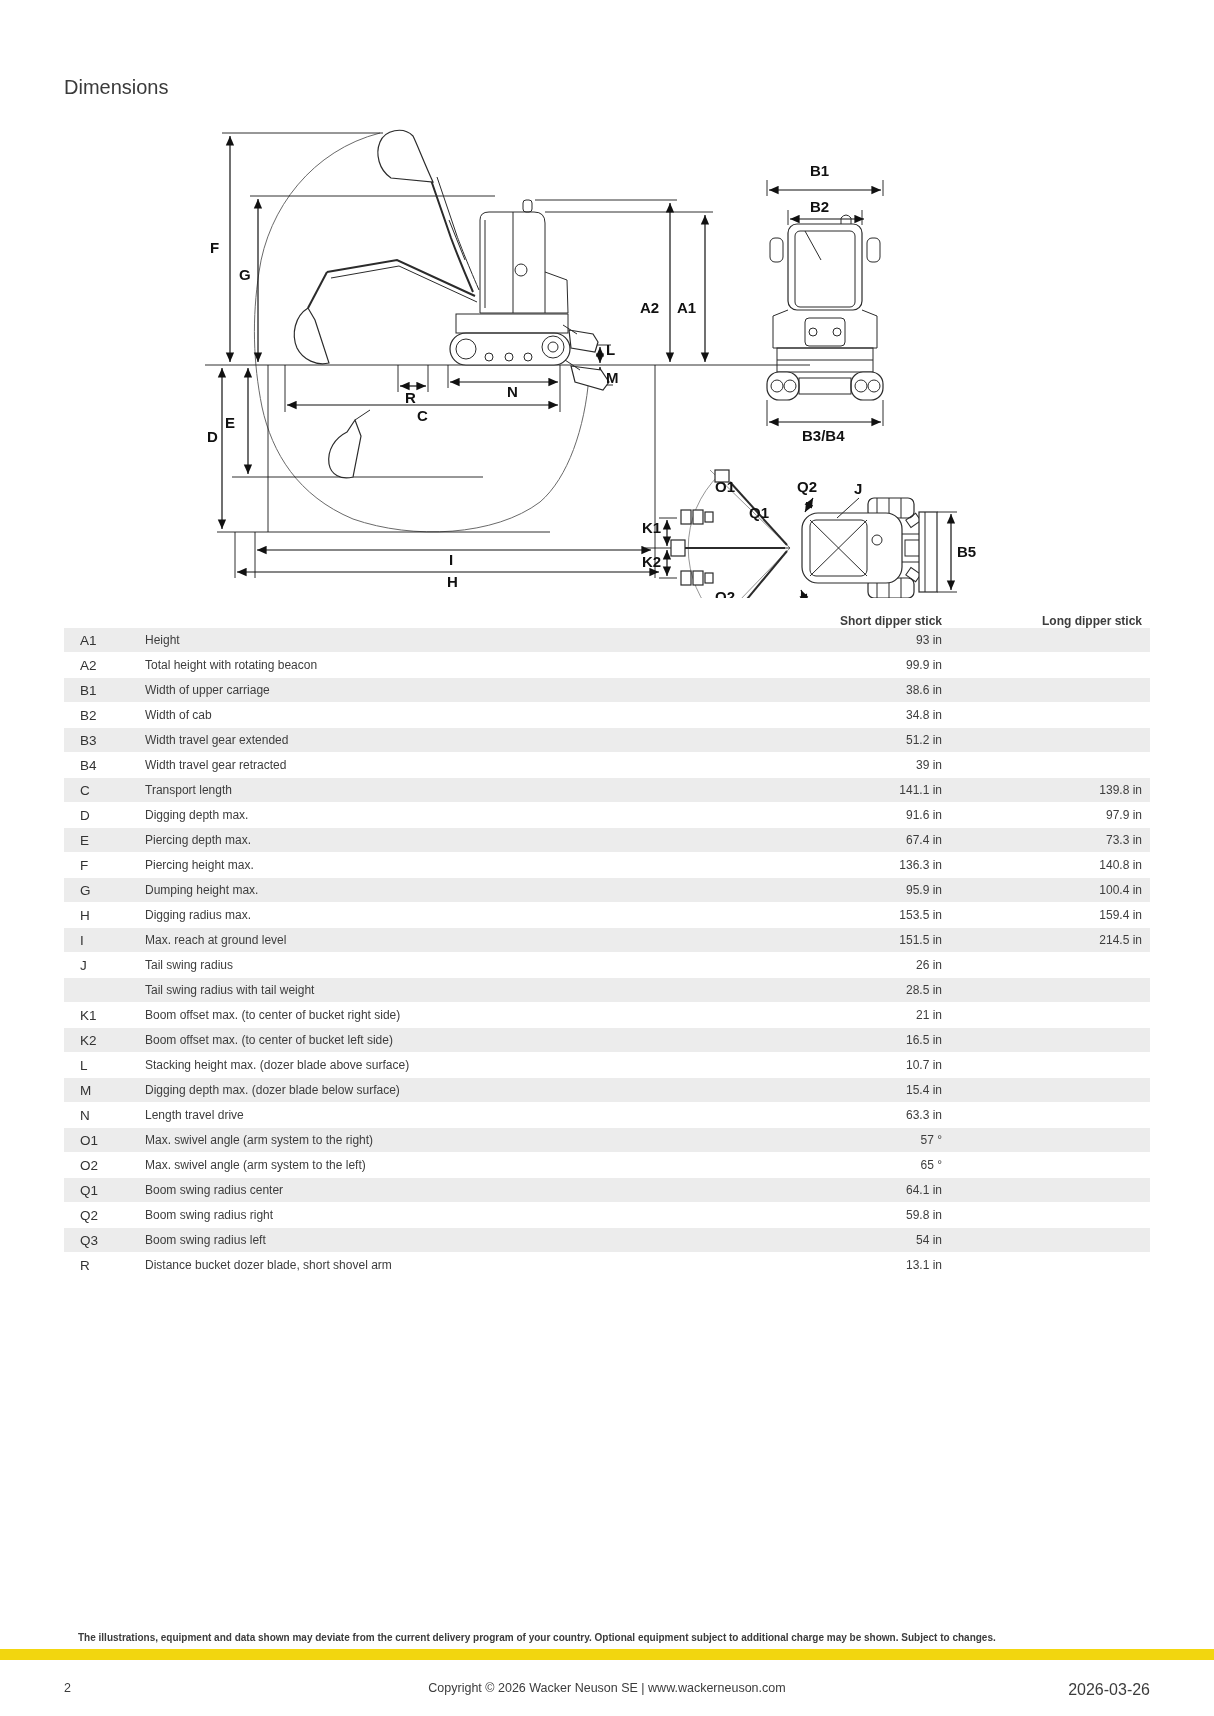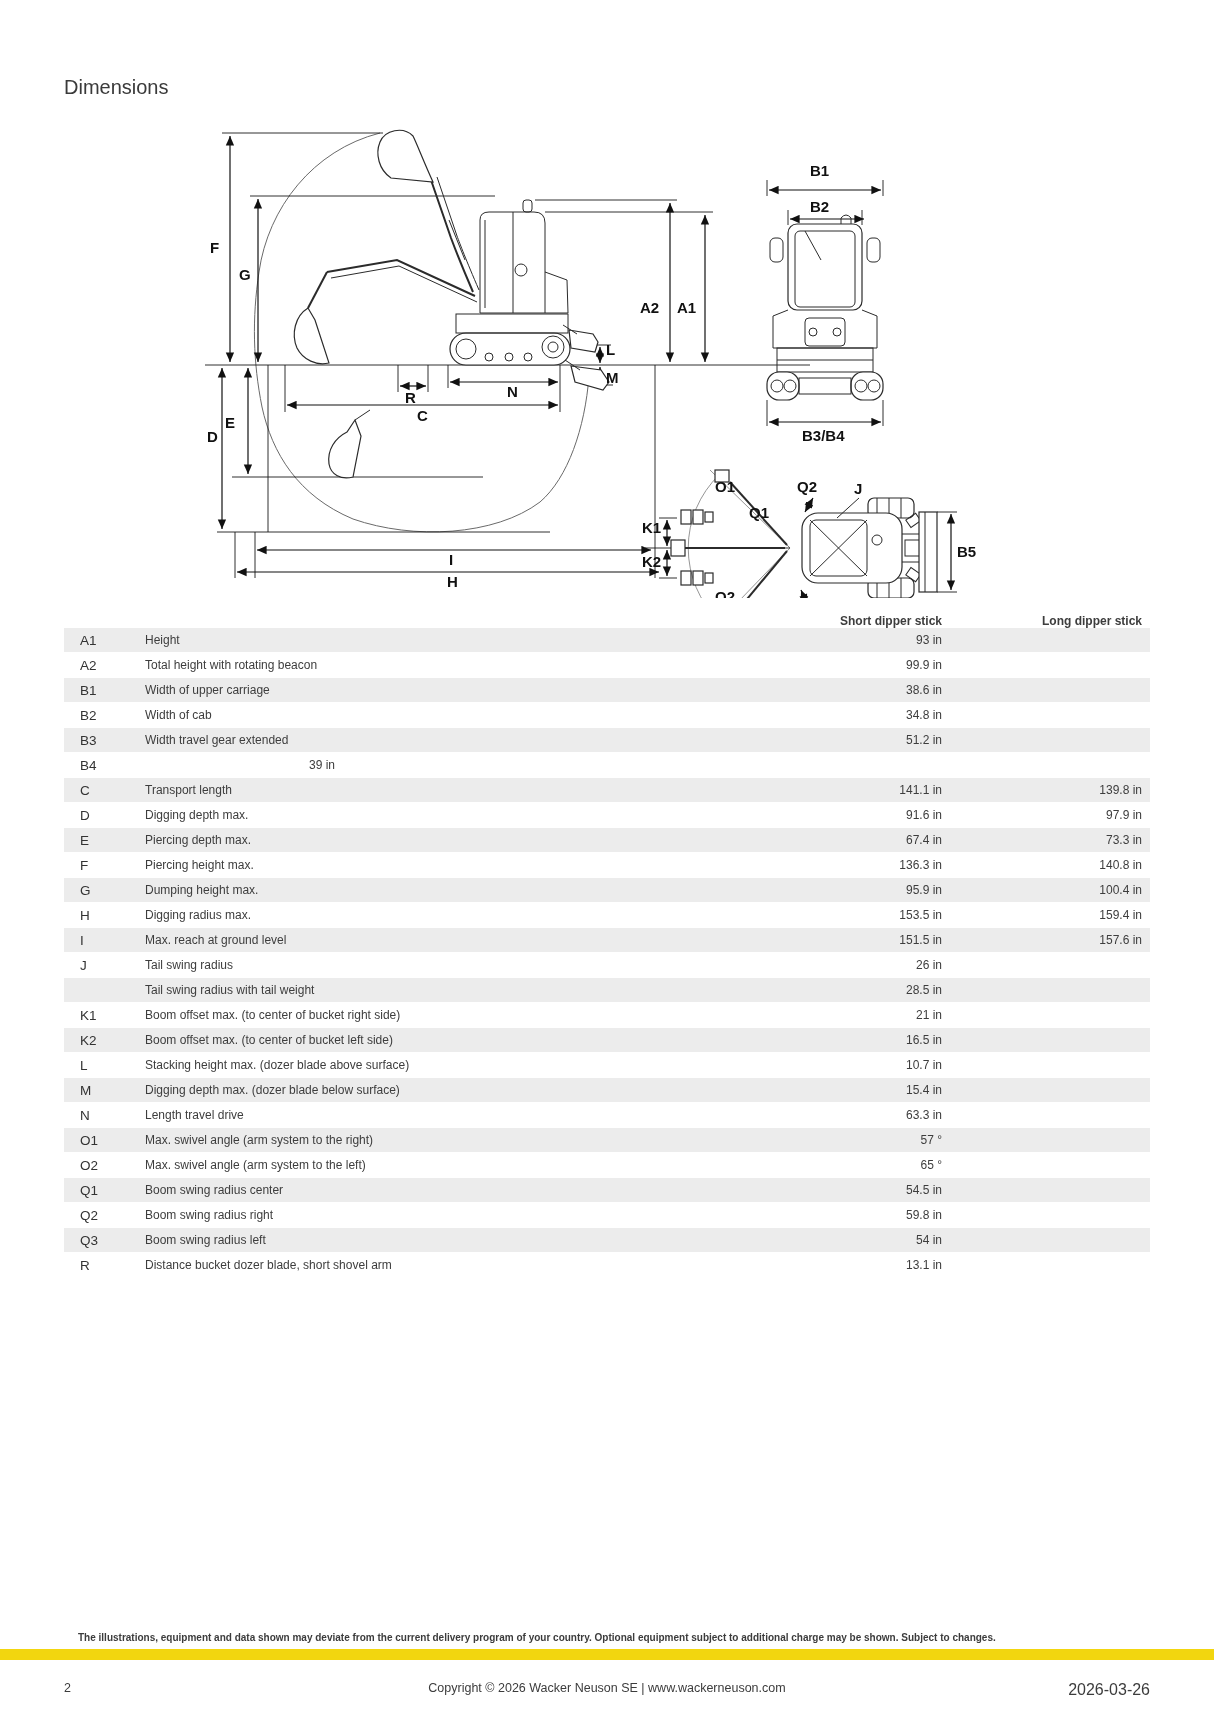--- a/index.html
+++ b/index.html
@@ -281,20 +281,21 @@
       <div class="c-v2"></div>
     </div>
         <div class="trow alt">
       <div class="c-code">B3</div>
       <div class="c-desc">Width travel gear extended</div>
       <div class="c-v1">51.2 in</div>
       <div class="c-v2"></div>
     </div>
         <div class="trow">
       <div class="c-code">B4</div>
+      <div class="c-desc">Width travel gear retracted</div>
       <div class="c-v1">39 in</div>
       <div class="c-v2"></div>
     </div>
         <div class="trow alt">
       <div class="c-code">C</div>
       <div class="c-desc">Transport length</div>
       <div class="c-v1">141.1 in</div>
       <div class="c-v2">139.8 in</div>
     </div>
         <div class="trow">
@@ -324,21 +325,21 @@
         <div class="trow">
       <div class="c-code">H</div>
       <div class="c-desc">Digging radius max.</div>
       <div class="c-v1">153.5 in</div>
       <div class="c-v2">159.4 in</div>
     </div>
         <div class="trow alt">
       <div class="c-code">I</div>
       <div class="c-desc">Max. reach at ground level</div>
       <div class="c-v1">151.5 in</div>
-      <div class="c-v2">157.6 in</div>
+      <div class="c-v2">214.5 in</div>
     </div>
         <div class="trow">
       <div class="c-code">J</div>
       <div class="c-desc">Tail swing radius</div>
       <div class="c-v1">26 in</div>
       <div class="c-v2"></div>
     </div>
         <div class="trow alt">
       <div class="c-code"></div>
       <div class="c-desc">Tail swing radius with tail weight</div>
@@ -383,21 +384,21 @@
     </div>
         <div class="trow">
       <div class="c-code">O2</div>
       <div class="c-desc">Max. swivel angle (arm system to the left)</div>
       <div class="c-v1">65 °</div>
       <div class="c-v2"></div>
     </div>
         <div class="trow alt">
       <div class="c-code">Q1</div>
       <div class="c-desc">Boom swing radius center</div>
-      <div class="c-v1">54.5 in</div>
+      <div class="c-v1">64.1 in</div>
       <div class="c-v2"></div>
     </div>
         <div class="trow">
       <div class="c-code">Q2</div>
       <div class="c-desc">Boom swing radius right</div>
       <div class="c-v1">59.8 in</div>
       <div class="c-v2"></div>
     </div>
         <div class="trow alt">
       <div class="c-code">Q3</div>

